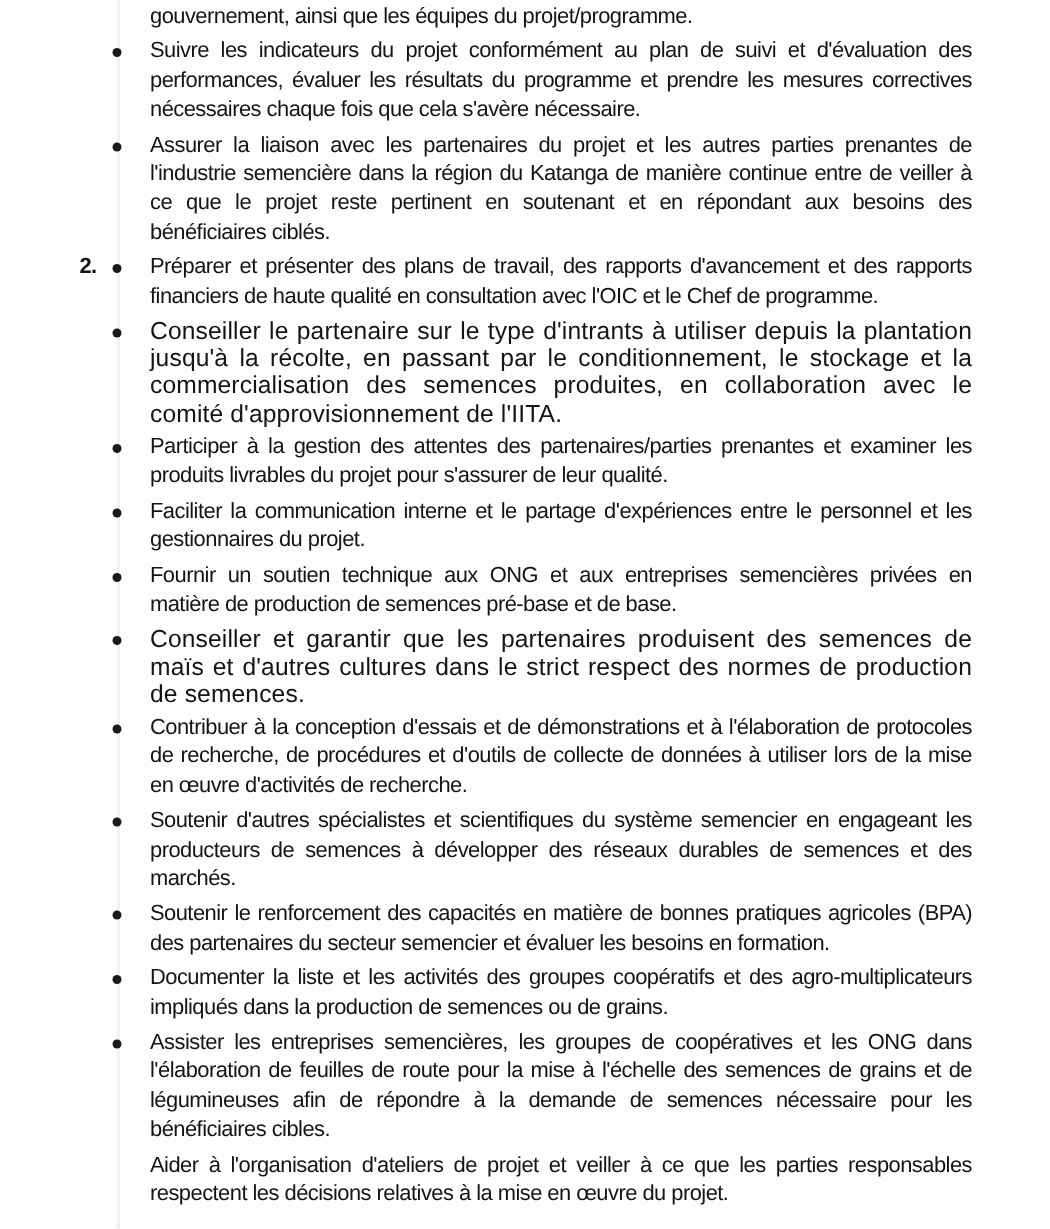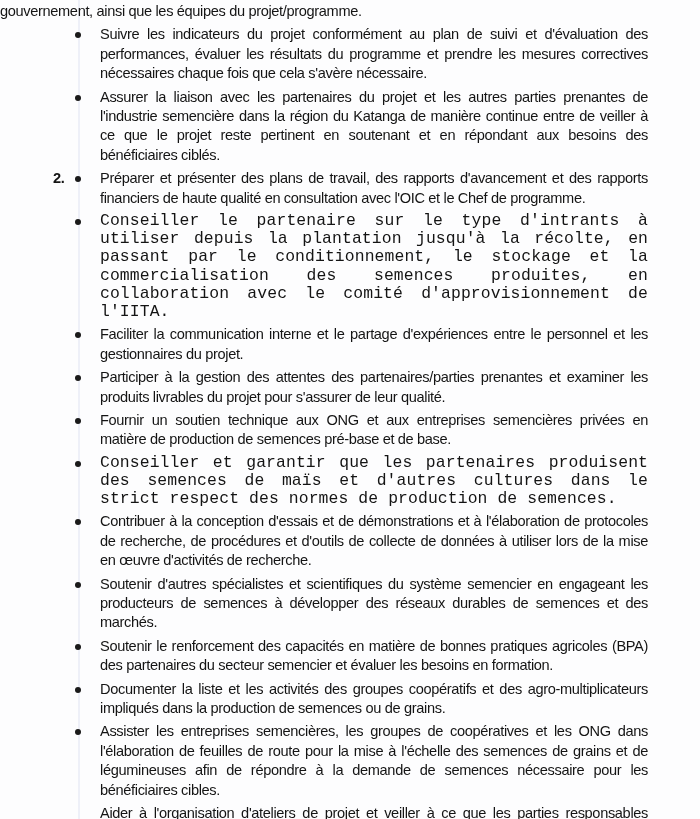--- a/index.html
+++ b/index.html
@@ -10,37 +10,37 @@
       position: relative;
     }
     .margin-line {
       position: absolute; left: 78px; top: 0; width: 2px; height: 819px;
       background: #eef0f8;
     }
     .page {
       position: absolute; left: 0; top: 0; width: 700px;
     }
     .sans { font-family: "Liberation Sans", sans-serif; font-size: 14.6px; letter-spacing: -0.35px; }
-    .serif { font-family: Liberation Mono, monospace; font-size: 16.4px; letter-spacing: 0.1px; }
+    .serif { font-family: Liberation Sans, sans-serif; font-size: 16.4px; letter-spacing: 0.1px; }
     .item {
       position: relative;
       padding-left: 100px;
       width: 548px;
       text-align: justify;
       line-height: 19.4px;
       margin-bottom: 4px;
     }
     .item.serif { line-height: 18.2px; }
     .bullet {
       position: absolute; left: 75px; top: 7px;
       width: 6px; height: 6px; border-radius: 50%;
       background: #1a1a1a;
     }
     .item.serif .bullet { top: 7px; }
-    .cont { width: 548px; line-height: 19.4px; margin-bottom: 4px; text-align: justify; }
+    .cont { padding-left: 100px; width: 548px; line-height: 19.4px; margin-bottom: 4px; text-align: justify; }
     .heading {
       font-family: "Liberation Sans", sans-serif; font-weight: bold;
       font-size: 14.6px; letter-spacing: -0.4px;
       line-height: 19.4px; margin-bottom: 4px; position: relative; padding-left: 74px;
     }
     .heading .num { position: absolute; left: 53px; }
   </style>
 </head>
 <body>
 
@@ -66,25 +66,25 @@
   <div class="item sans">
     <span class="bullet"></span>
     <span>Préparer et présenter des plans de travail, des rapports d'avancement et des rapports financiers de haute qualité en consultation avec l'OIC et le Chef de programme.</span>
   </div>
   <div class="item serif">
     <span class="bullet"></span>
     <span>Conseiller le partenaire sur le type d'intrants à utiliser depuis la plantation jusqu'à la récolte, en passant par le conditionnement, le stockage et la commercialisation des semences produites, en collaboration avec le comité d'approvisionnement de l'IITA.</span>
   </div>
   <div class="item sans">
     <span class="bullet"></span>
-    <span>Faciliter la communication interne et le partage d'expériences entre le personnel et les gestionnaires du projet.</span>
+    <span>Participer à la gestion des attentes des partenaires/parties prenantes et examiner les produits livrables du projet pour s'assurer de leur qualité.</span>
   </div>
   <div class="item sans">
     <span class="bullet"></span>
-    <span>Participer à la gestion des attentes des partenaires/parties prenantes et examiner les produits livrables du projet pour s'assurer de leur qualité.</span>
+    <span>Faciliter la communication interne et le partage d'expériences entre le personnel et les gestionnaires du projet.</span>
   </div>
   <div class="item sans">
     <span class="bullet"></span>
     <span>Fournir un soutien technique aux ONG et aux entreprises semencières privées en matière de production de semences pré-base et de base.</span>
   </div>
   <div class="item serif">
     <span class="bullet"></span>
     <span>Conseiller et garantir que les partenaires produisent des semences de maïs et d'autres cultures dans le strict respect des normes de production de semences.</span>
   </div>
   <div class="item sans">

